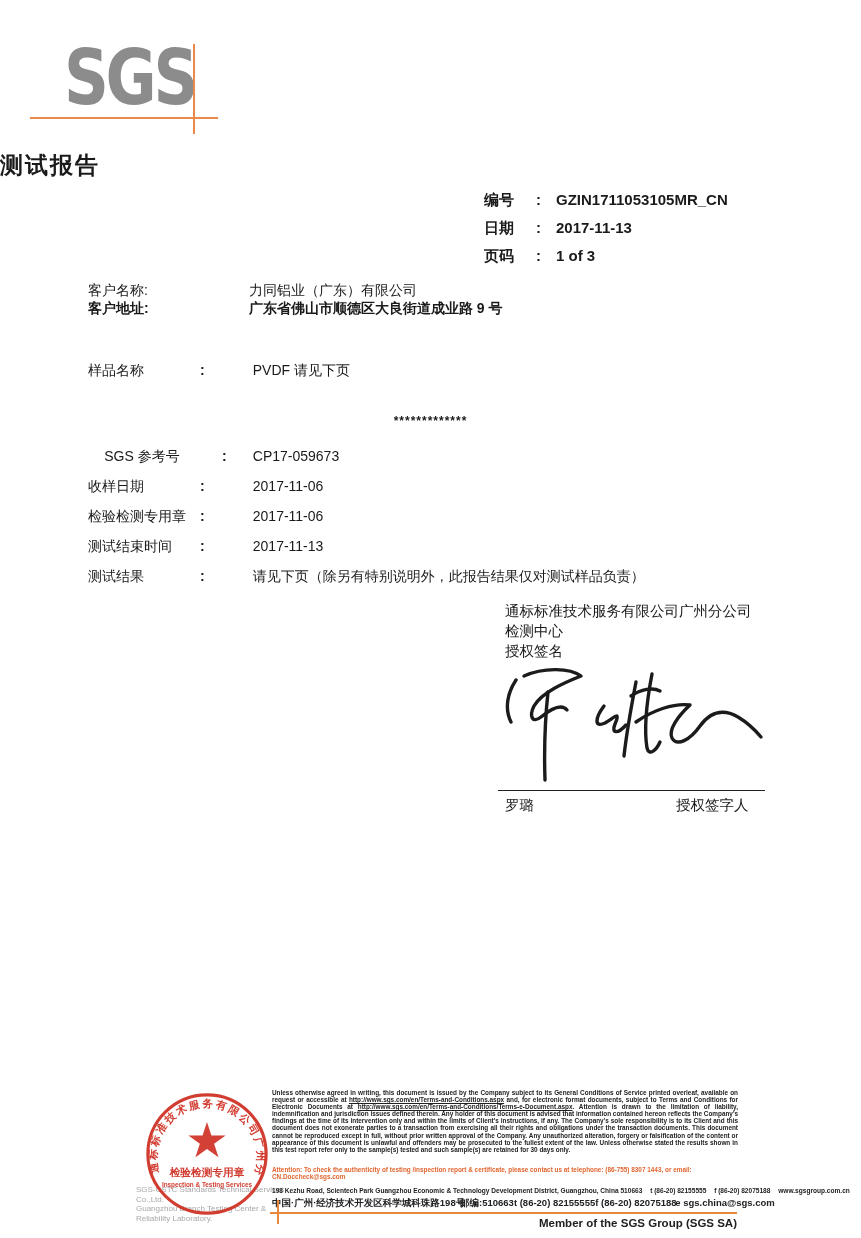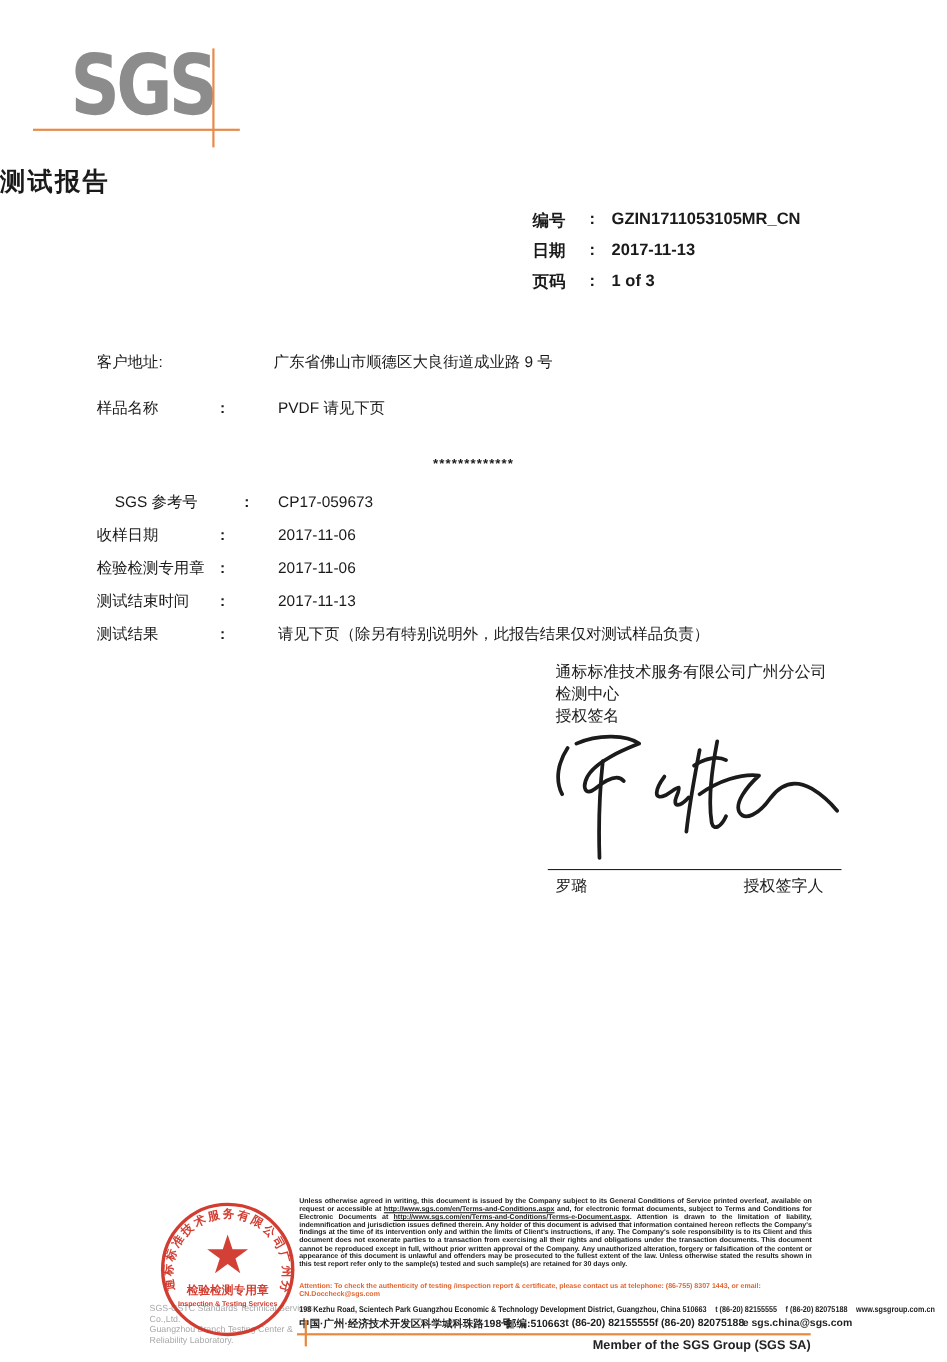--- a/index.html
+++ b/index.html
@@ -75,21 +75,25 @@
       <span class="meta-colon">:</span>
       <span class="meta-value">2017-11-13</span>
     </div>
     <div class="meta-row">
       <span class="meta-label">页码</span>
       <span class="meta-colon">:</span>
       <span class="meta-value">1 of  3</span>
     </div>
   </div>
 
-  <div class="crow" style="top:321px;">
+  <div class="crow" style="top:282px;">
+    <span class="clabel">客户名称:</span>
+    <span>力同铝业（广东）有限公司</span>
+  </div>
+  <div class="crow" style="top:300px;font-weight:bold;">
     <span class="clabel">客户地址:</span>
     <span>广东省佛山市顺德区大良街道成业路 9 号</span>
   </div>
 
   <div class="frow" style="top:362px;">
     <span class="flabel">样品名称</span>
     <span class="fcolon">:</span>
     <span class="fvalue">PVDF 请见下页</span>
   </div>
 

